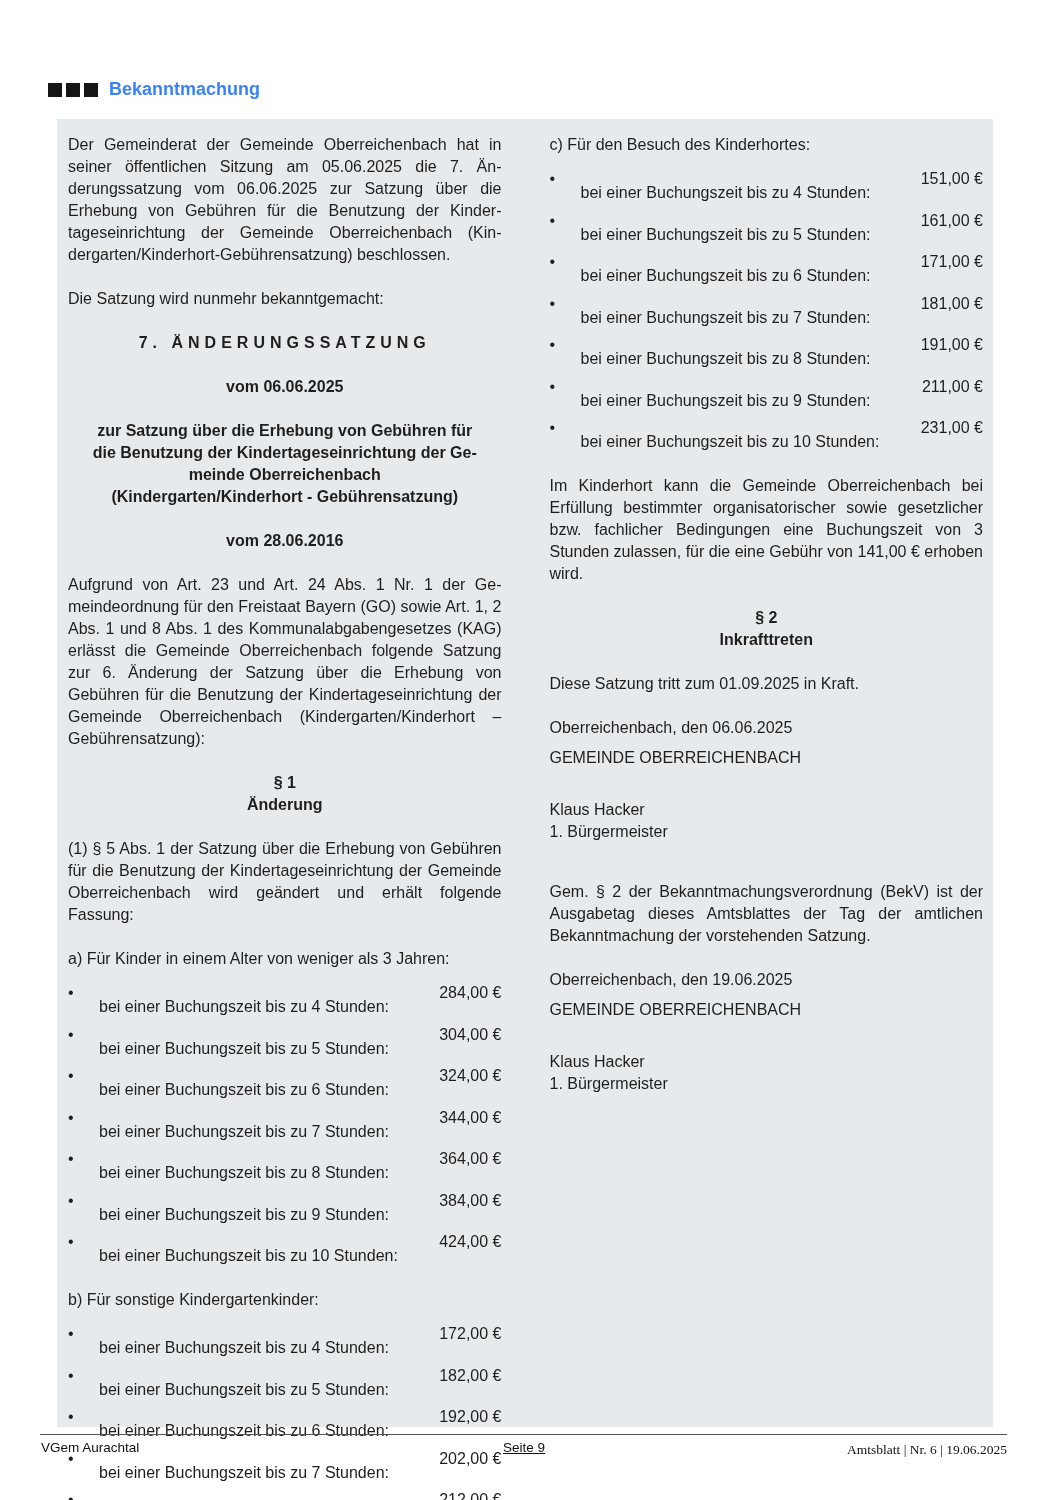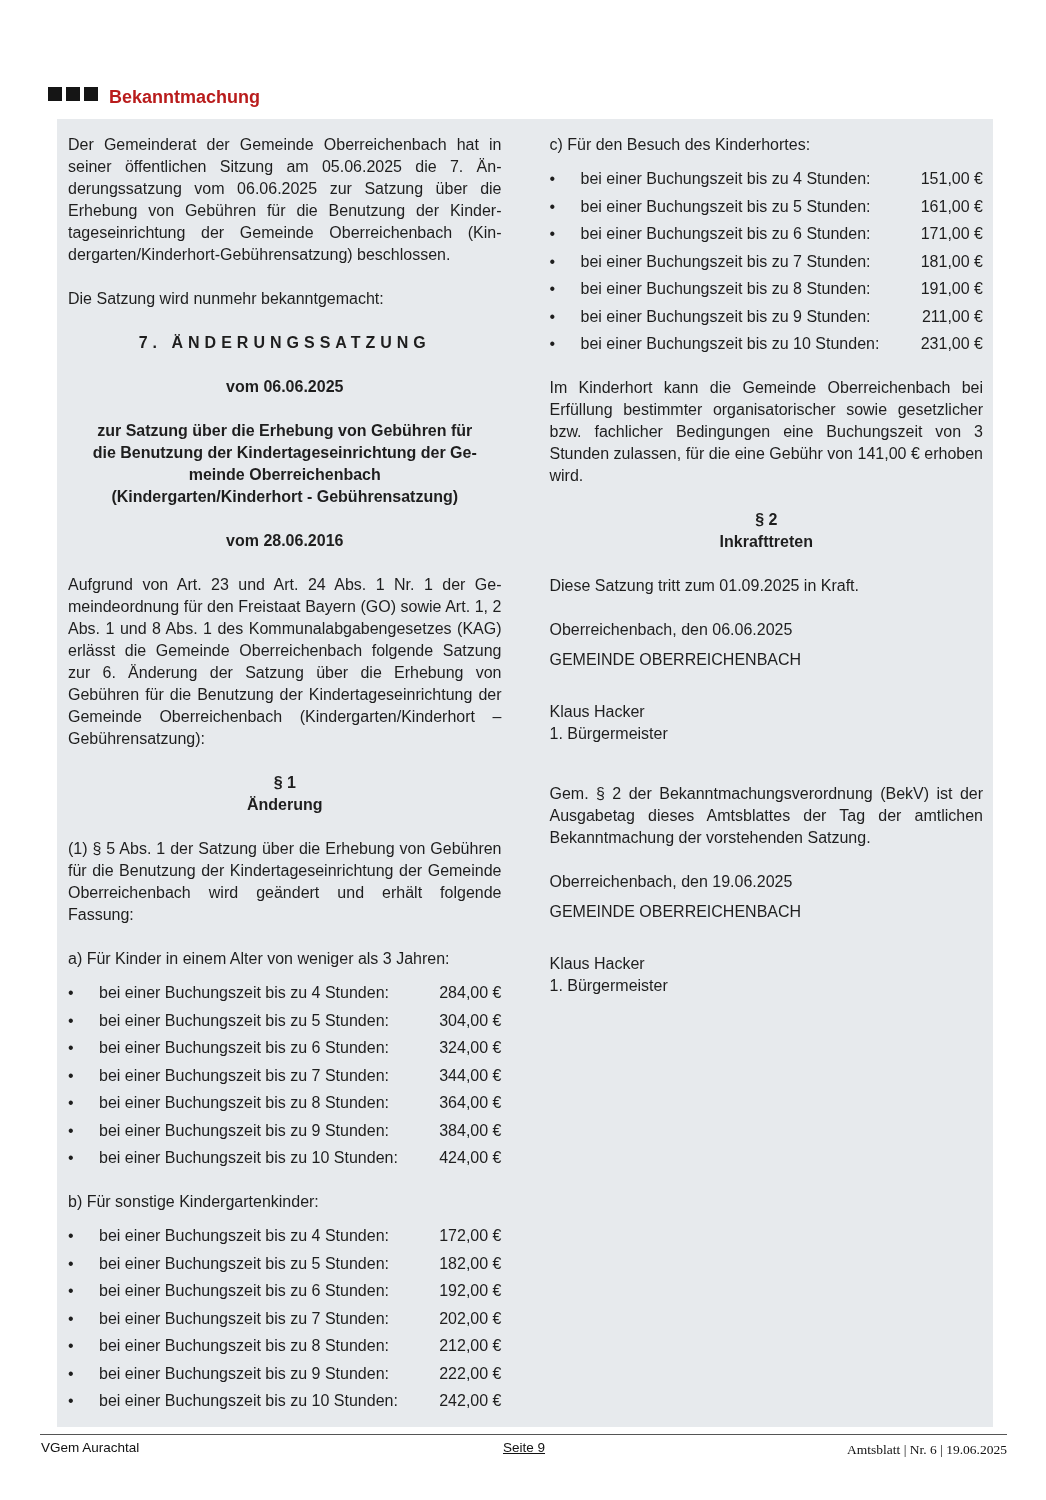--- a/index.html
+++ b/index.html
@@ -11,21 +11,21 @@
     color: #1e1e1e;
     overflow: hidden;
   }
   
   .hdr {
     position: absolute; left: 48px; top: 79px;
     display: flex; align-items: center; gap: 11px;
   }
   .squares { display: flex; gap: 4px; }
   .sq { width: 14px; height: 14px; background: #151515; }
-  .hdr-title { font-size: 18px; font-weight: bold; color: #b91c1c; margin-top: 8px; }
+  .hdr-title { font-size: 18px; font-weight: bold; color: #3b82f6; }
 
   
   .box {
     position: absolute; left: 57px; top: 119px;
     width: 936px; height: 1308px;
     background: #e7eaed;
     display: flex;
     padding: 15px 10px 0 11px;
     gap: 48px;
   }
@@ -37,21 +37,21 @@
   .pre { white-space: pre-line; }
   .sp { letter-spacing: 5px; }
   .mb8 { margin-bottom: 8px; }
   .mt30 { margin-top: 30px; }
   .gaptop { margin-top: 38px; }
   .subhead { margin-bottom: 12px; }
 
   .list { margin-bottom: 22px; }
   .row { display: flex; margin-bottom: 5.5px; }
   .bu { width: 31px; flex: none; }
-  .lab { flex: none; white-space: nowrap; }
+  .lab { flex: none; white-space: nowrap; margin-top: 14px; }
   .pr { margin-left: auto; white-space: nowrap; }
 
   
   .footer-line {
     position: absolute; left: 40px; right: 39px; top: 1434px;
     border-top: 1.5px solid #555;
   }
   .footer {
     position: absolute; left: 41px; right: 39px; top: 1440px;
     font-size: 13.5px; color: #111;

